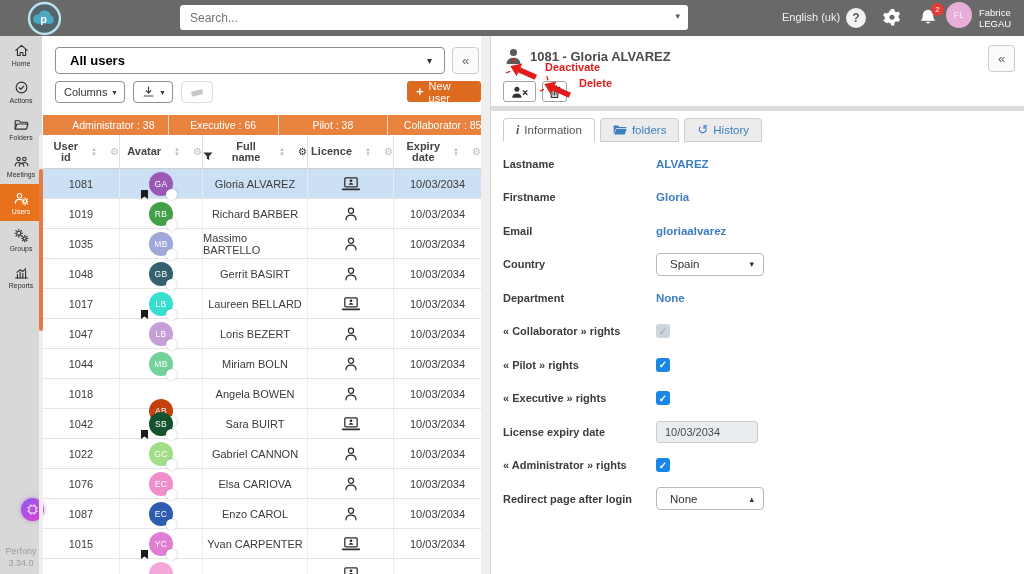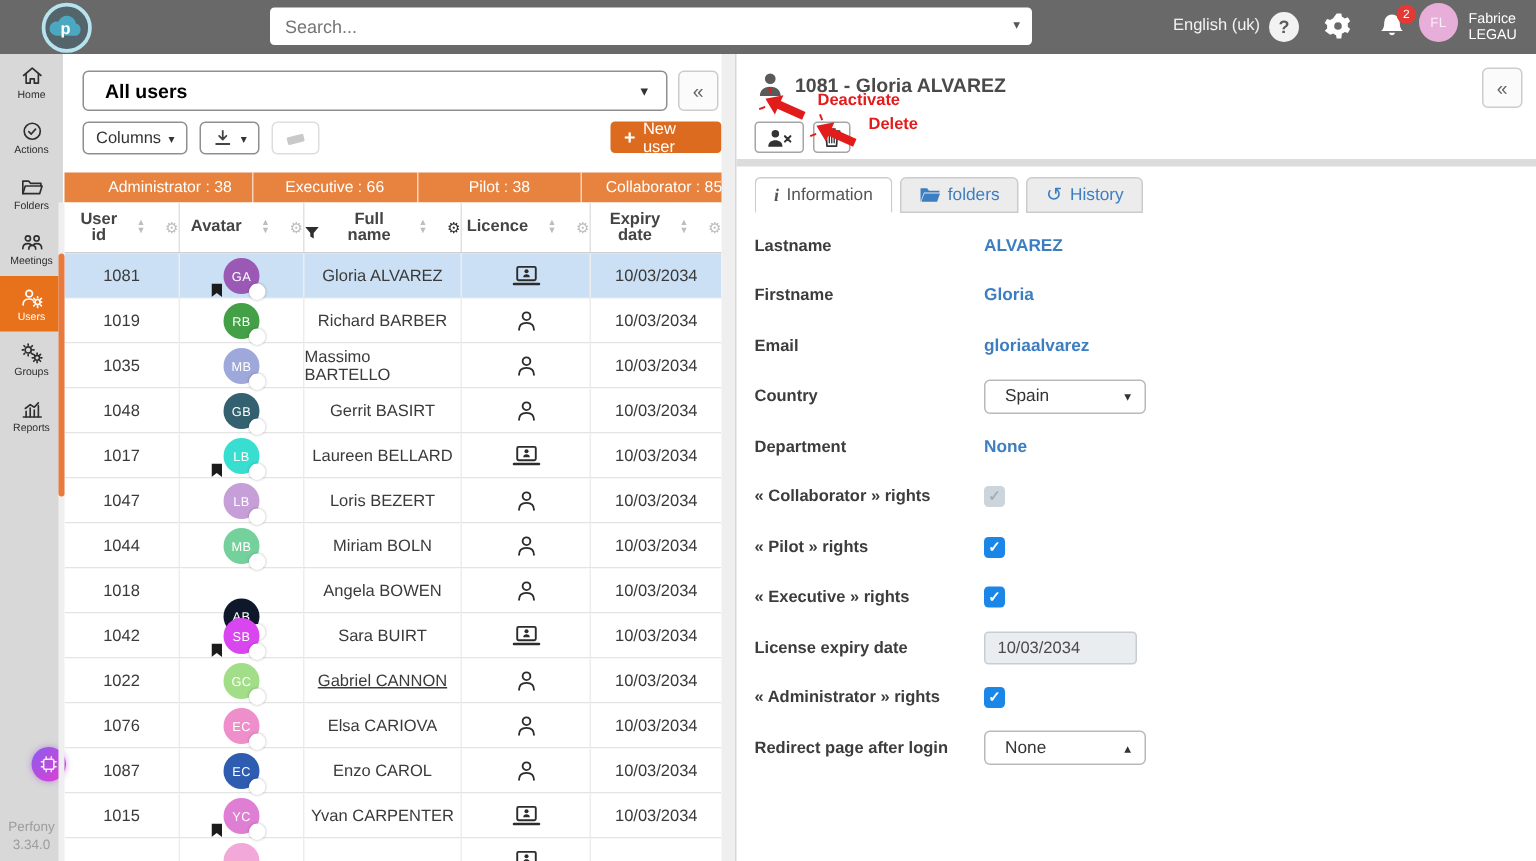--- a/index.html
+++ b/index.html
@@ -549,21 +549,21 @@
     <div class="tcell c-exp" style="width:87px;border-right:none;">
           <span class="exptext">10/03/2034</span>
         </div>
   </div>
 
   <div class="trow">
     <div class="tcell c-id" style="width:77px;">
           <span class="idtext">1018</span>
         </div>
     <div class="tcell c-avatar" style="width:83px;">
-      <div class="avatar" style="background: #0f172a; margin-top: 34px;">
+      <div class="avatar" style="background: #c2410c; margin-top: 34px;">
         <span class="init">AB</span>
 
         <span class="blob"></span>
       </div>
     </div>
     <div class="tcell c-name" style="width:105px;">
           <span class="nametext">Angela BOWEN</span>
         </div>
     <div class="tcell c-lic" style="width:86px;">
           <span class="licicon"><svg viewBox="0 0 20 18">
@@ -574,21 +574,21 @@
     <div class="tcell c-exp" style="width:87px;border-right:none;">
           <span class="exptext">10/03/2034</span>
         </div>
   </div>
 
   <div class="trow flagged">
     <div class="tcell c-id" style="width:77px;">
           <span class="idtext">1042</span>
         </div>
     <div class="tcell c-avatar" style="width:83px;">
-      <div class="avatar" style="background: #d946ef;">
+      <div class="avatar" style="background: #14532d;">
         <span class="init">SB</span>
         <span class="flag">
           <svg viewBox="0 0 7 9">
                 <path d="M0 0h7v9L3.5 6.4 0 9z" fill="#1b1b1b"></path>
               </svg>
         </span>
         <span class="blob"></span>
       </div>
     </div>
     <div class="tcell c-name" style="width:105px;">
@@ -611,21 +611,21 @@
     <div class="tcell c-id" style="width:77px;">
           <span class="idtext">1022</span>
         </div>
     <div class="tcell c-avatar" style="width:83px;">
       <div class="avatar" style="background: rgb(162, 221, 136);">
         <span class="init">GC</span>
 
         <span class="blob"></span>
       </div>
     </div>
-    <div class="tcell c-name" style="width:105px;text-decoration:underline;">
+    <div class="tcell c-name" style="width:105px;">
           <span class="nametext">Gabriel CANNON</span>
         </div>
     <div class="tcell c-lic" style="width:86px;">
           <span class="licicon"><svg viewBox="0 0 20 18">
               <circle cx="10" cy="5.4" r="2.9" fill="none" stroke="#2c2c2c" stroke-width="1.4"></circle>
               <path d="M4.4 15.6c0-3.6 2.5-5.2 5.6-5.2s5.6 1.6 5.6 5.2" fill="none" stroke="#2c2c2c" stroke-width="1.4" stroke-linecap="round"></path>
             </svg></span>
         </div>
     <div class="tcell c-exp" style="width:87px;border-right:none;">
           <span class="exptext">10/03/2034</span>

